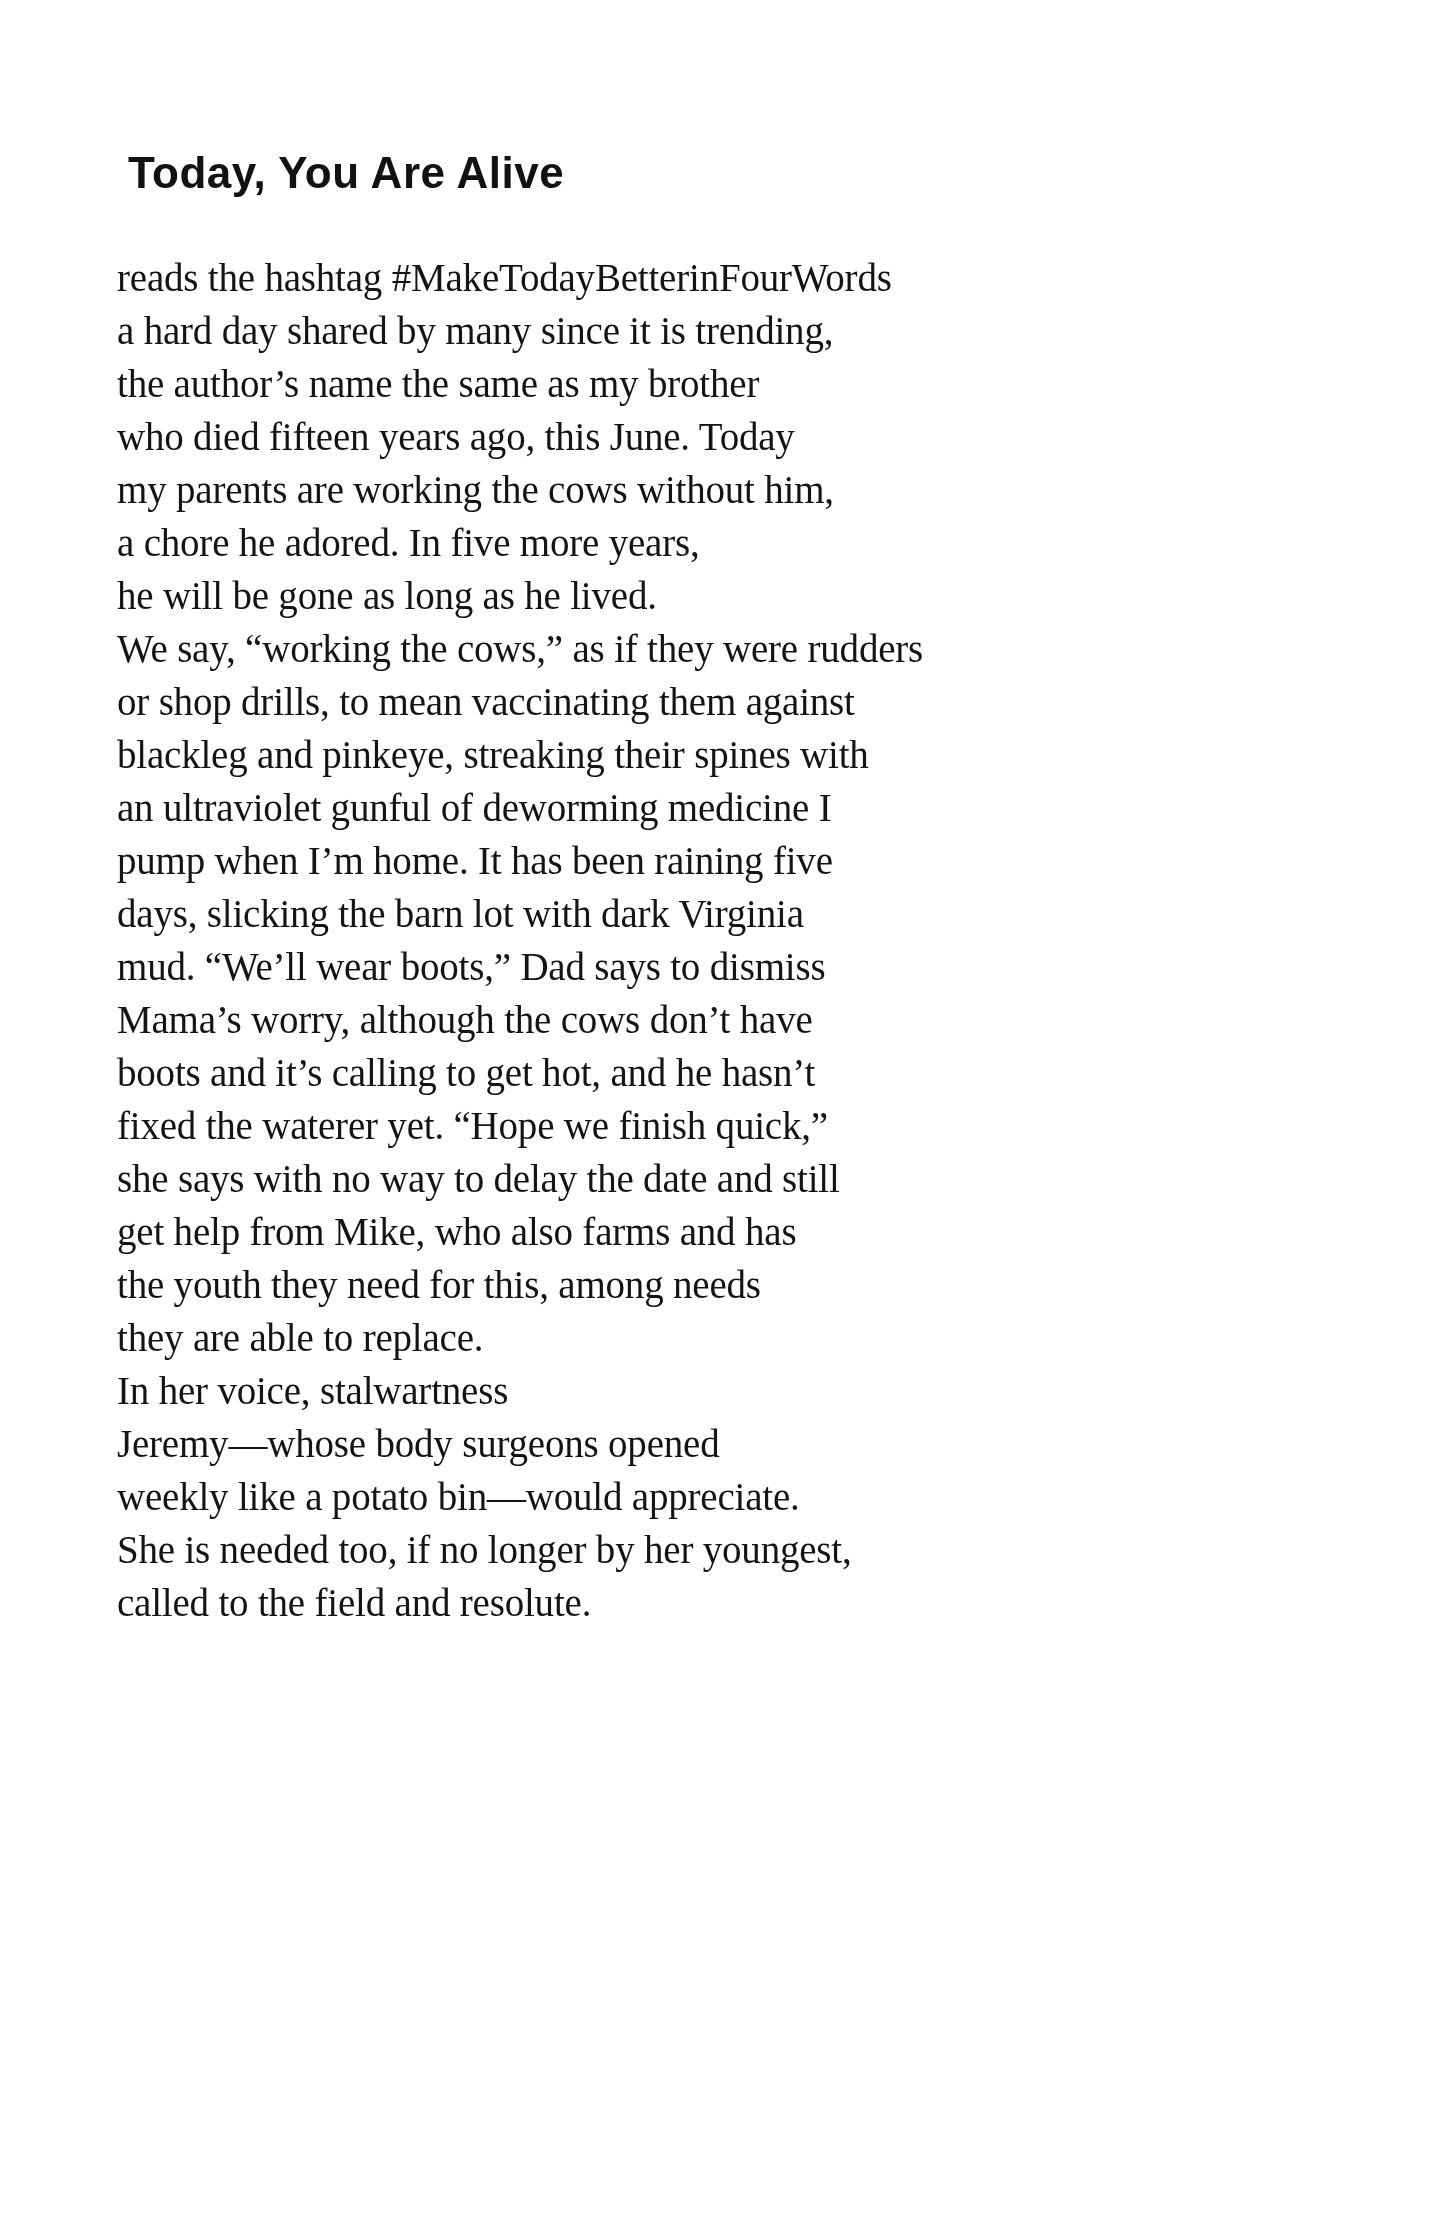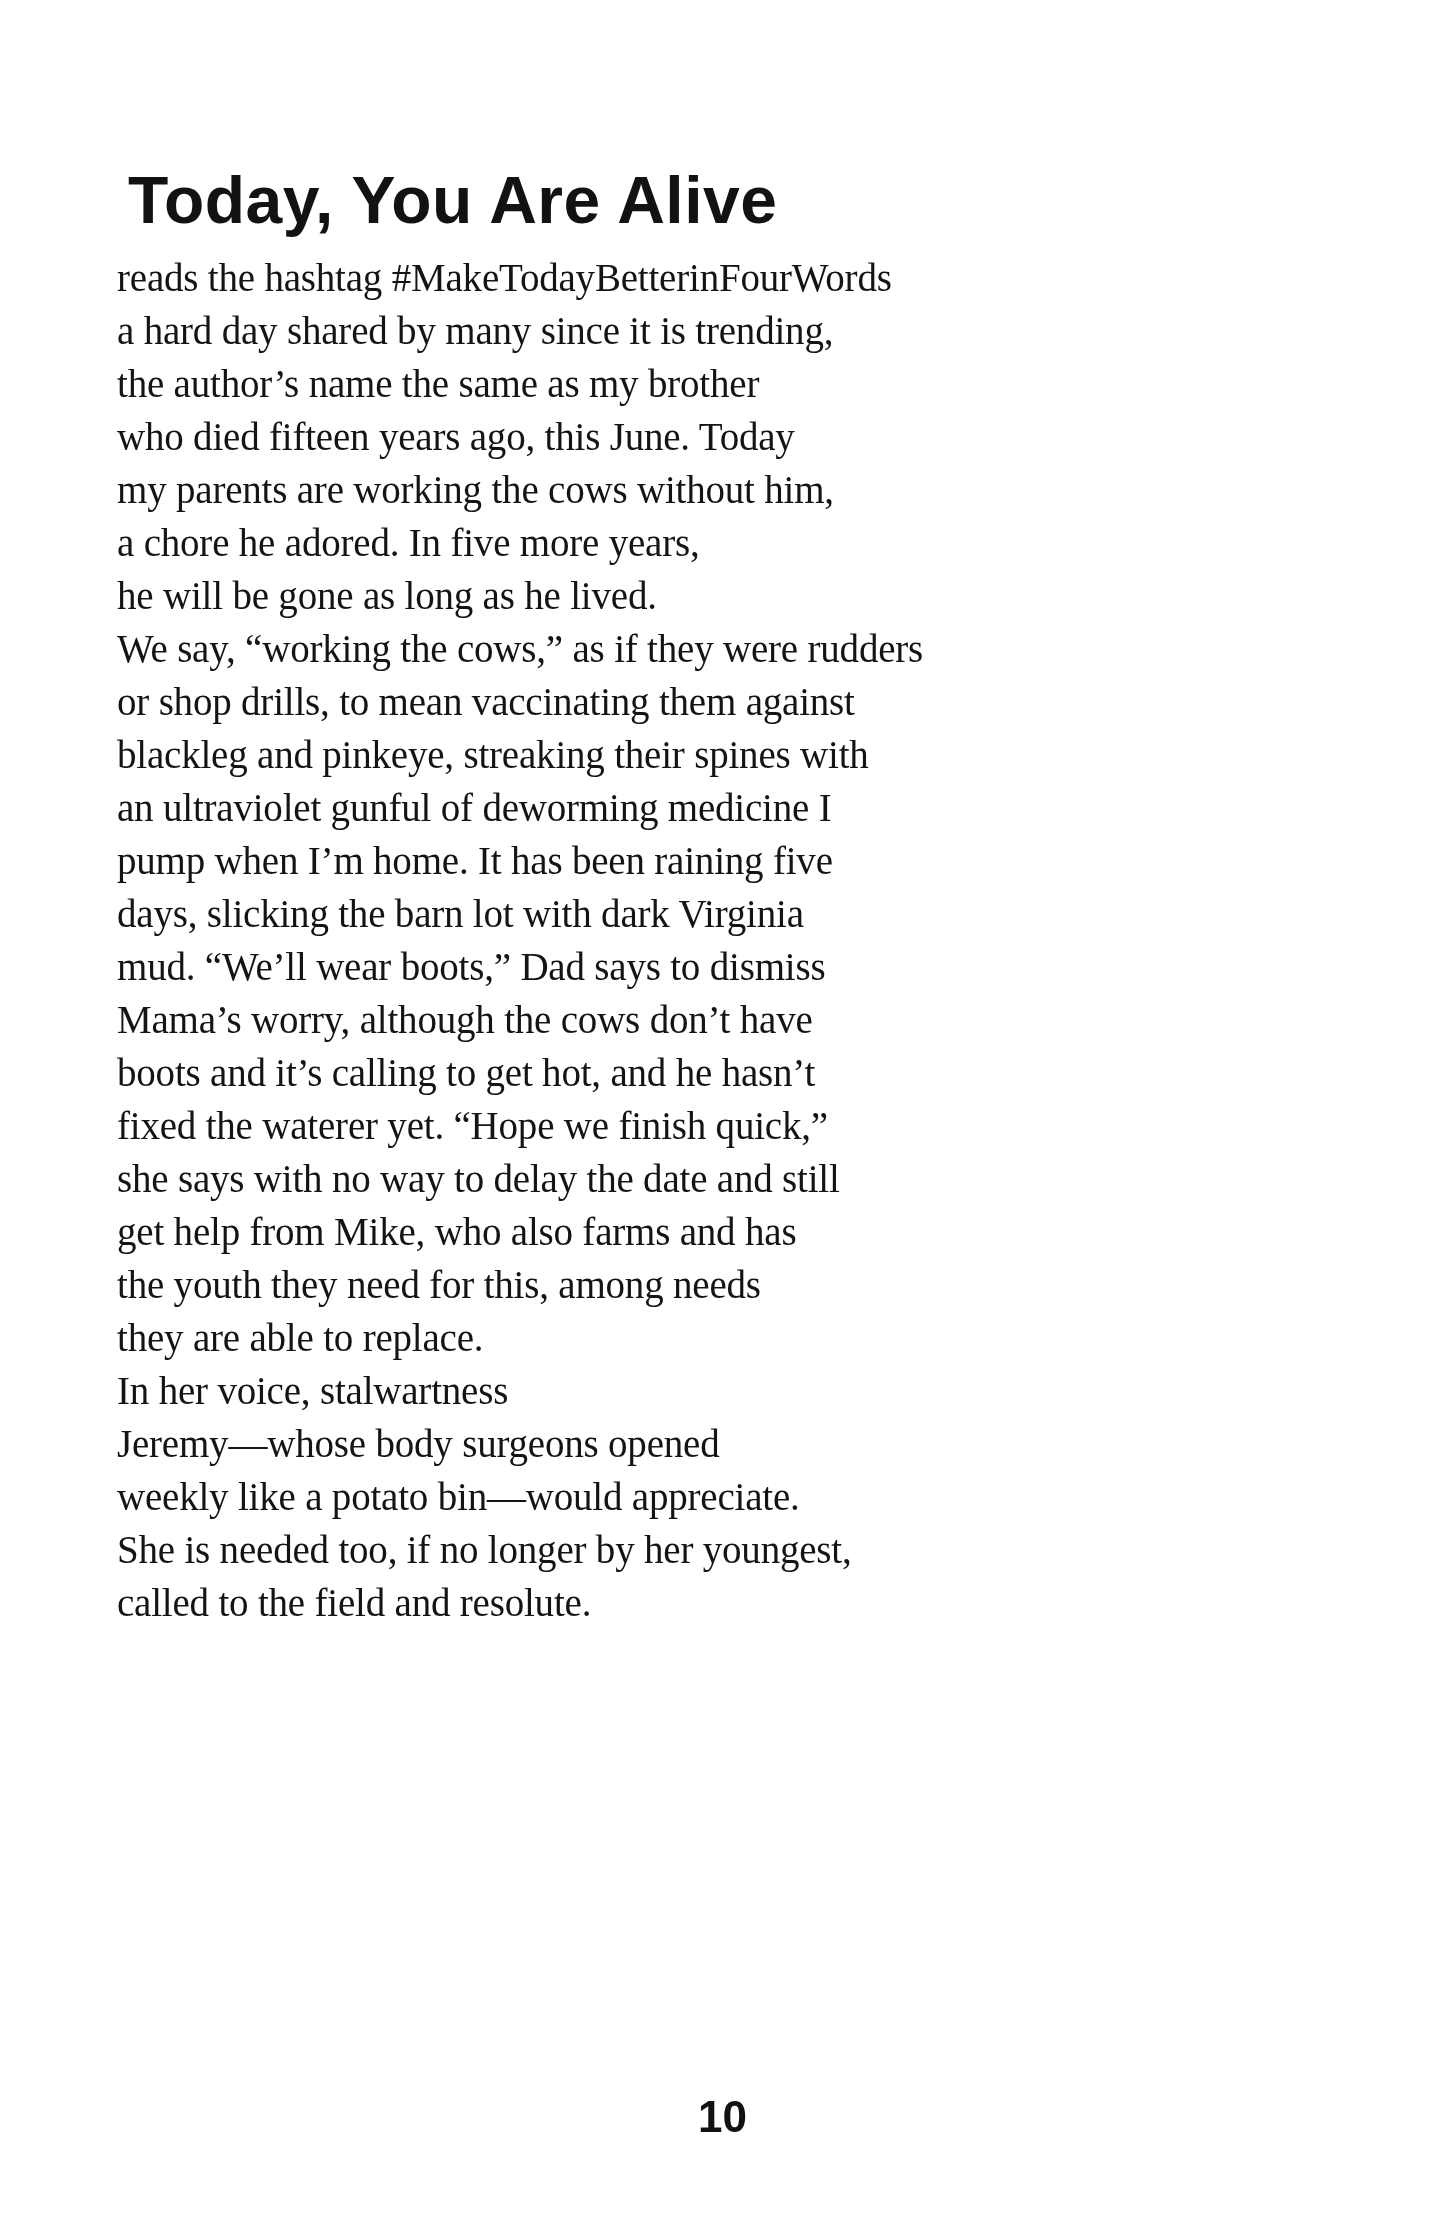--- a/index.html
+++ b/index.html
@@ -19,21 +19,21 @@
     position: absolute;
     inset: 0;
     background: #ffffff;
   }
   .poem-title {
     position: absolute;
     left: 128px;
     top: 120px;
     font-family: "Liberation Sans", sans-serif;
     font-weight: 700;
-    font-size: 66px;
+    font-size: 44px;
     line-height: 1.1;
     letter-spacing: 0.5px;
     color: #121212;
     white-space: nowrap;
   }
   .poem-body {
     position: absolute;
     left: 117px;
     top: 251px;
     width: 1100px;
@@ -82,14 +82,13 @@
 she says with no way to delay the date and still
 get help from Mike, who also farms and has
 the youth they need for this, among needs
 they are able to replace.
 In her voice, stalwartness
 Jeremy—whose body surgeons opened
 weekly like a potato bin—would appreciate.
 She is needed too, if no longer by her youngest,
 called to the field and resolute.</div>
 
-  <div class="page-number">10</div>
 </div>
 
 </body></html>

